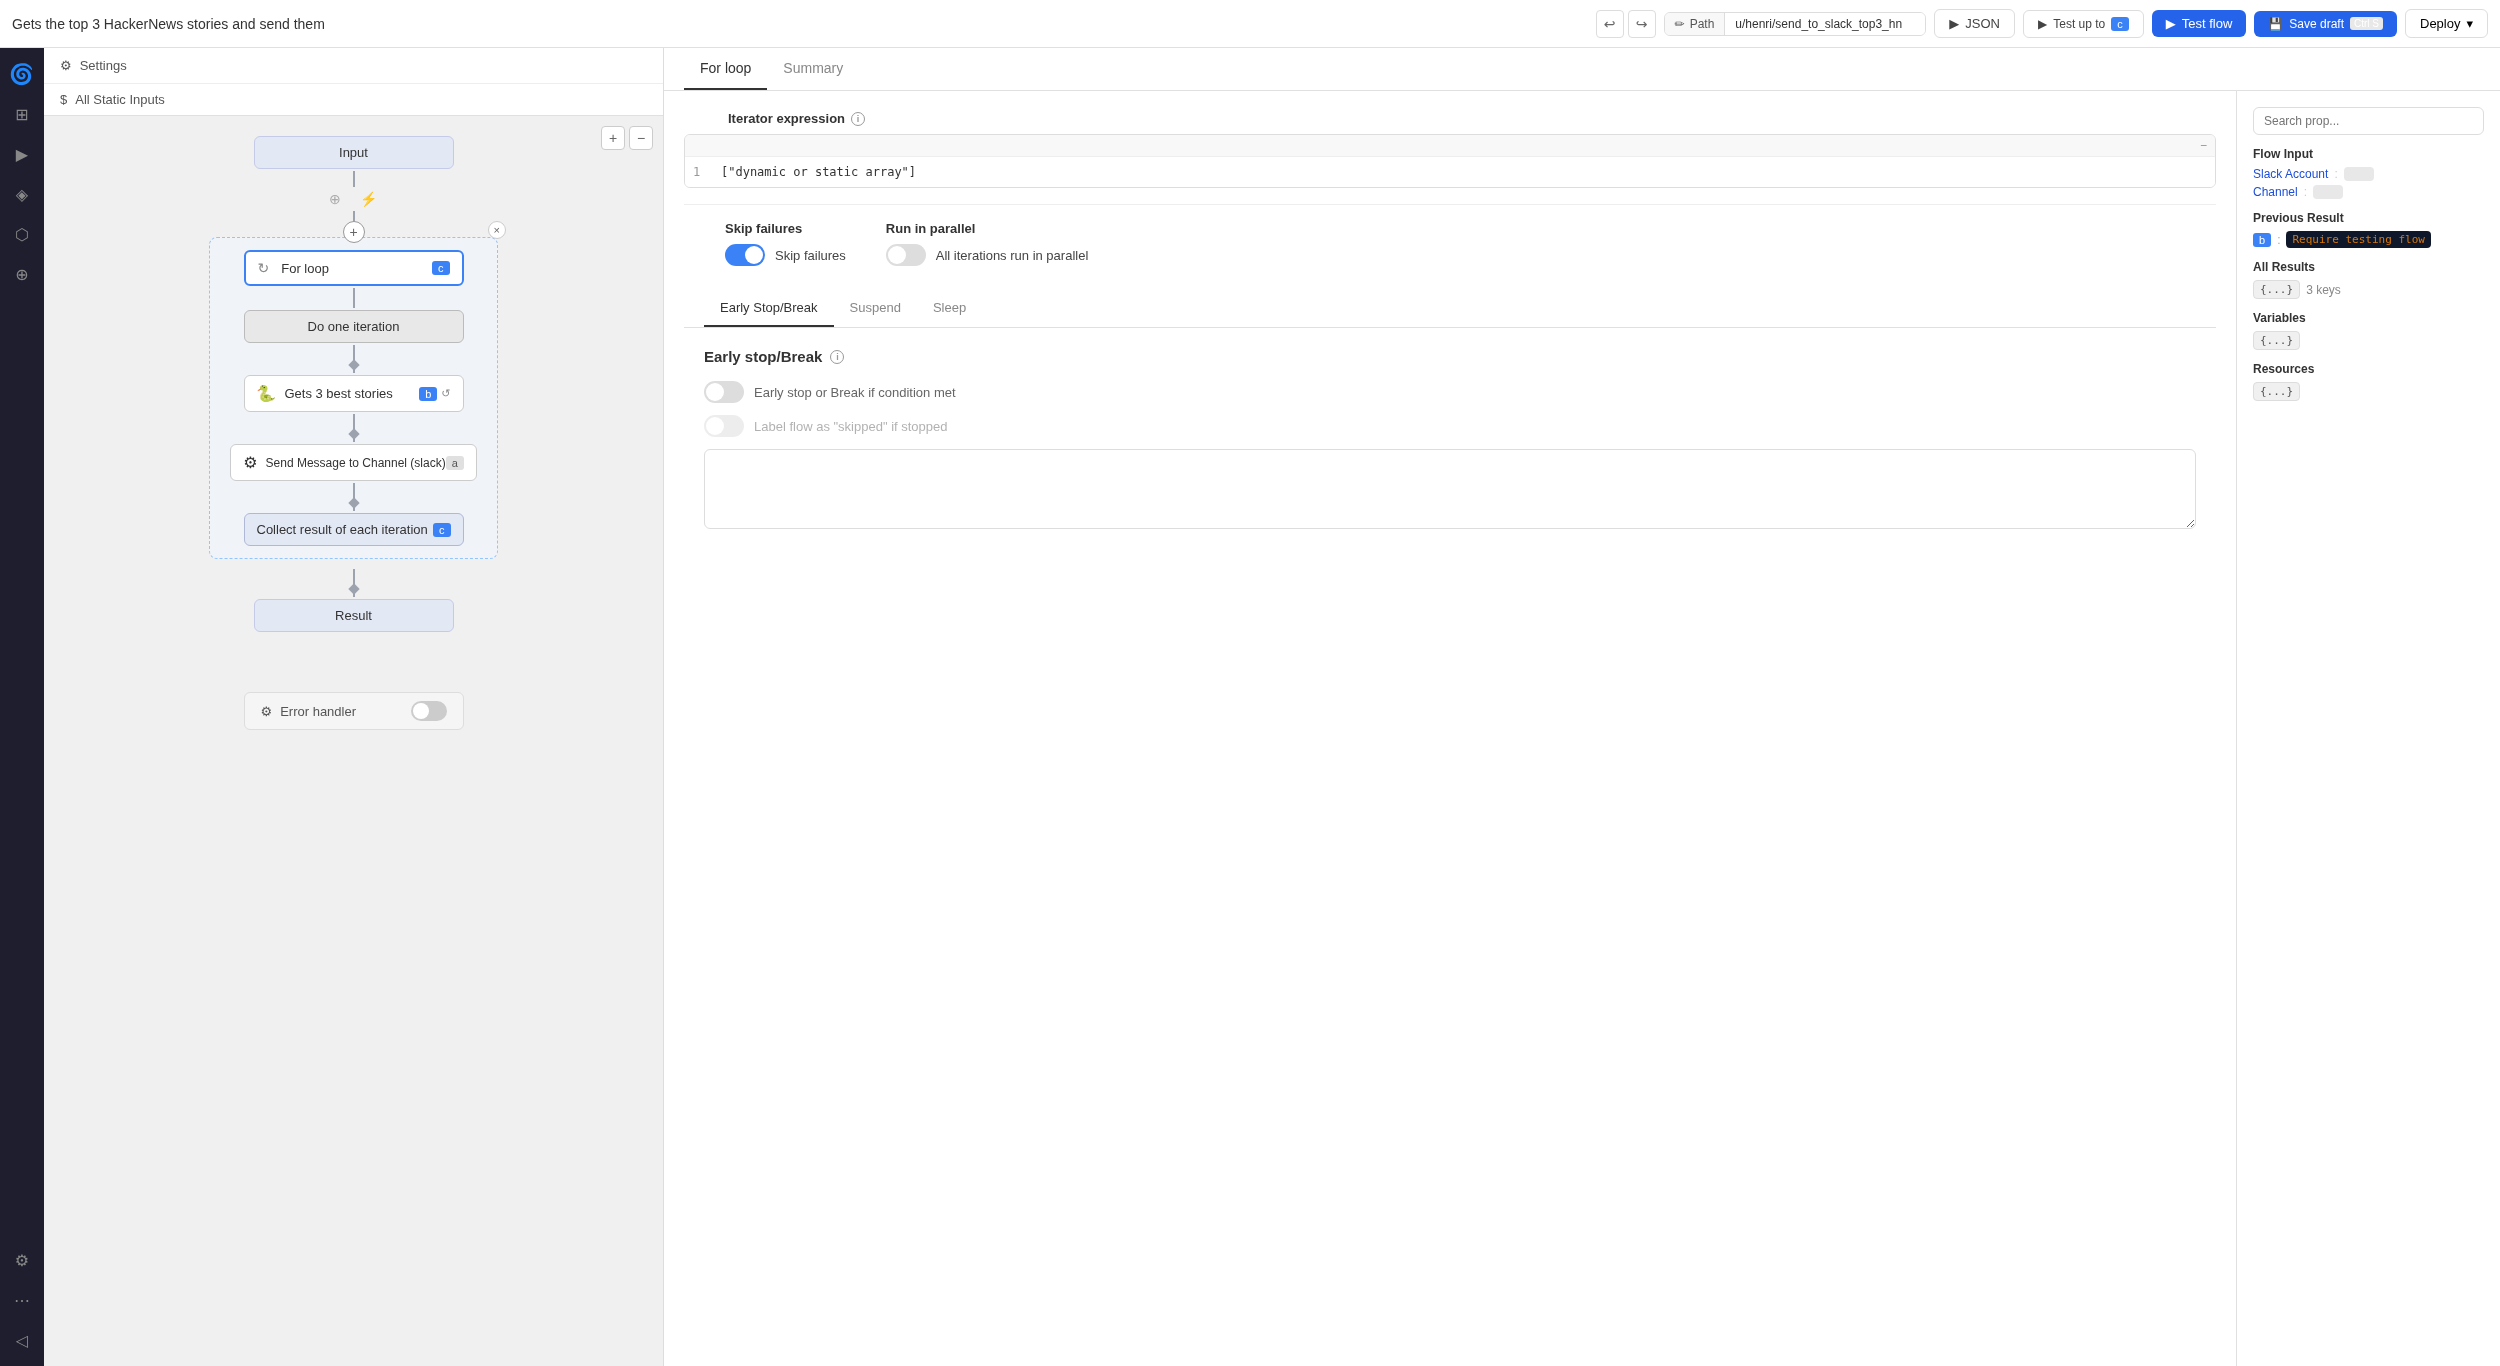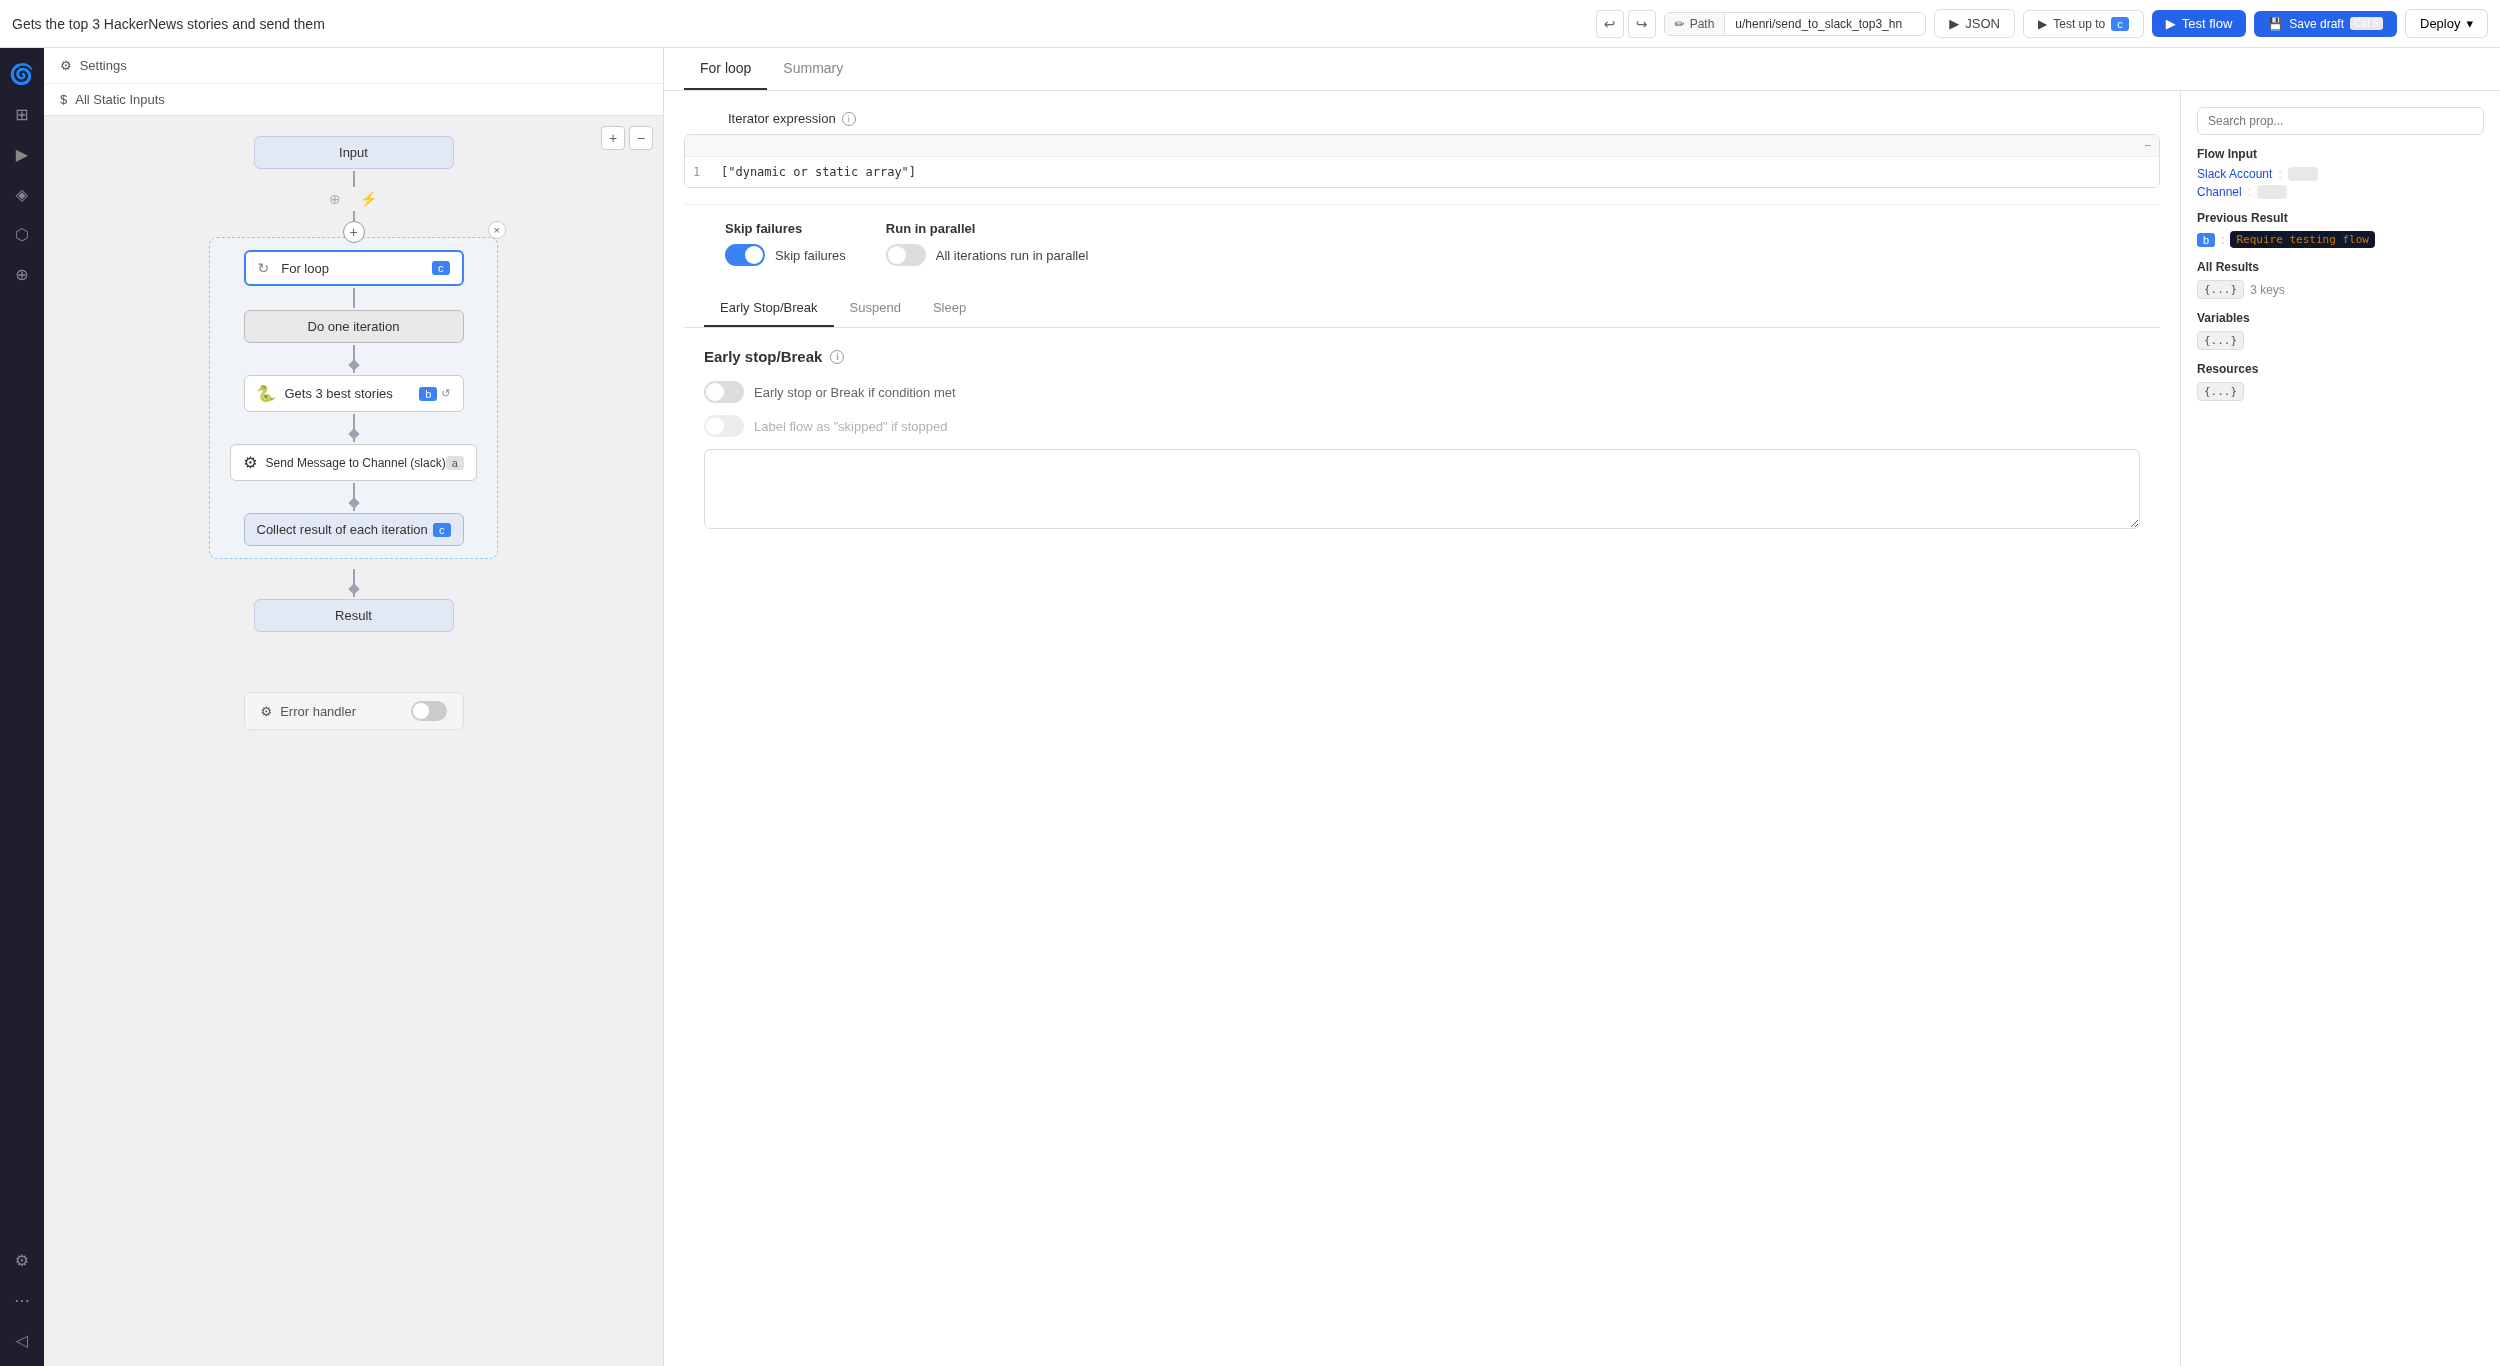--- a/index.html
+++ b/index.html
@@ -56,24 +56,24 @@
     .toggle::after { content: ''; position: absolute; width: 16px; height: 16px; border-radius: 50%; background: #fff; top: 2px; left: 2px; transition: left 0.2s; }
 
     
     .right-panel { flex: 1; background: #fff; display: flex; flex-direction: column; overflow: hidden; }
     .panel-tabs { display: flex; border-bottom: 1px solid #e0e0e0; padding: 0 20px; background: #fff; flex-shrink: 0; }
     .panel-tab { padding: 12px 16px; font-size: 14px; color: #888; cursor: pointer; border-bottom: 2px solid transparent; }
     .panel-tab.active { color: #333; border-bottom: 2px solid #333; font-weight: 500; }
 
     .panel-content { display: flex; flex: 1; overflow: hidden; }
     .panel-main { flex: 1; padding: 20px; overflow: auto; }
-    .panel-sidebar { width: 320px; border-left: 1px solid #e0e0e0; padding: 16px; overflow: auto; flex-shrink: 0; }
-
-    
-    .section-title { font-size: 13px; font-weight: 400; color: #333; margin-bottom: 8px; display: flex; align-items: center; gap: 6px; padding-left: 44px; }
+    .panel-sidebar { width: 264px; border-left: 1px solid #e0e0e0; padding: 16px; overflow: auto; flex-shrink: 0; }
+
+    
+    .section-title { font-size: 13px; font-weight: 700; color: #333; margin-bottom: 8px; display: flex; align-items: center; gap: 6px; padding-left: 44px; }
     .info-icon { width: 14px; height: 14px; border: 1px solid #999; border-radius: 50%; display: inline-flex; align-items: center; justify-content: center; font-size: 9px; color: #999; cursor: pointer; }
     .code-editor { border: 1px solid #ddd; border-radius: 6px; overflow: hidden; font-family: monospace; font-size: 12px; }
     .code-editor-header { background: #f8f8f8; border-bottom: 1px solid #eee; padding: 4px 8px; display: flex; justify-content: flex-end; }
     .code-editor-body { padding: 8px; background: #fff; display: flex; gap: 12px; }
     .line-num { color: #999; min-width: 16px; }
     .code-text { color: #333; }
 
     
     .search-input { width: 100%; padding: 6px 10px; border: 1px solid #ddd; border-radius: 6px; font-size: 12px; outline: none; margin-bottom: 12px; }
     .prop-section { margin-bottom: 12px; }

